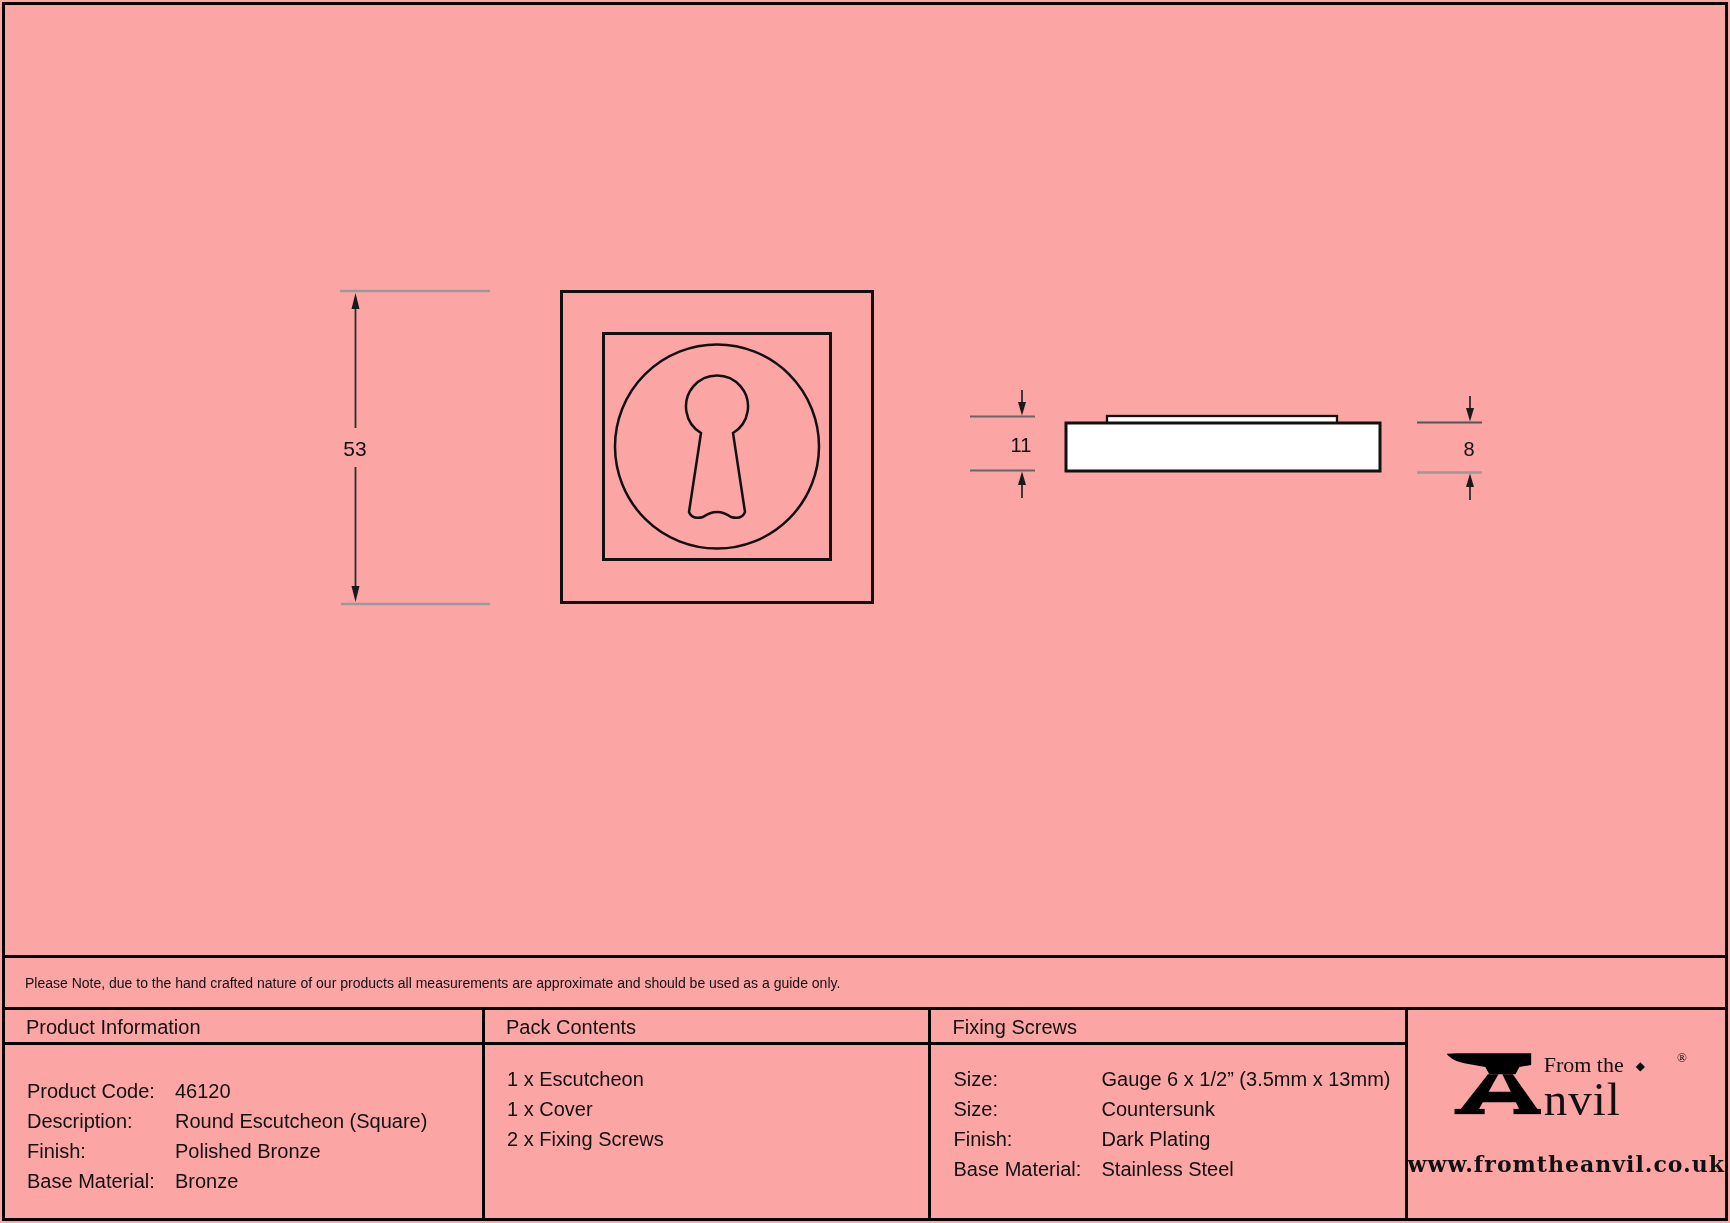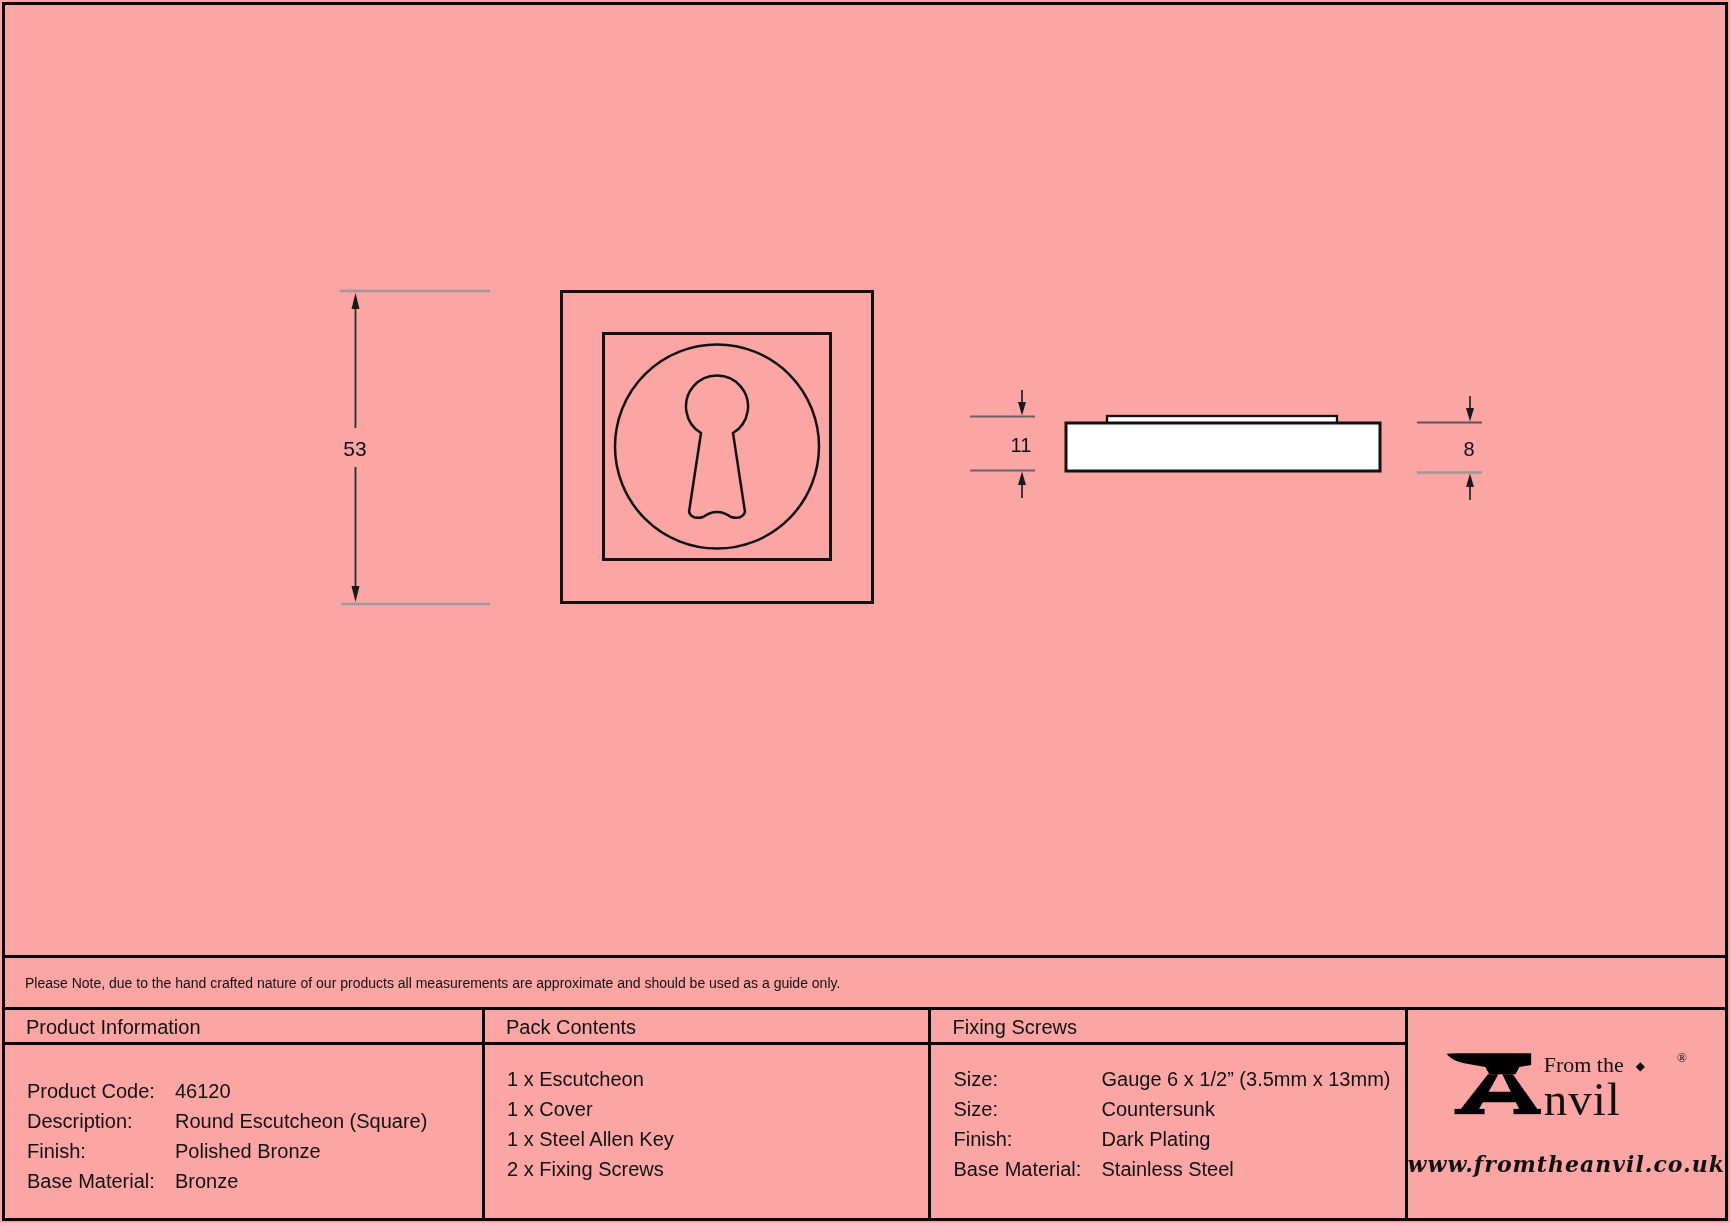--- a/index.html
+++ b/index.html
@@ -26,21 +26,21 @@
 
   .logo-box { display:flex; flex-direction:column; align-items:center;gap:26px; }
   .logo-row { display:flex; align-items:flex-start; }
   .logo-right { margin-left:3px; display:flex; flex-direction:column; }
   .from-the-line { display:flex; align-items:center; font-family:"Liberation Serif",serif;
                    font-size:22px; margin-top:1px; }
   .diamond { font-size:12px; margin-left:12px; position:relative; top:2px; }
   .reg { font-size:13px; margin-left:32px; position:relative; top:-7px; }
   .nvil { font-family:"Liberation Serif",serif; font-size:47px; line-height:0.8; margin-top:3px;
           letter-spacing:1px; }
-  .website { font-family:"DejaVu Serif",serif; font-style:italic; font-weight:bold;
+  .website { font-family:"DejaVu Serif",serif; font-weight:bold;
              font-size:22px; margin-top:7px; letter-spacing:1px; }
   svg text { font-family:"Liberation Sans",sans-serif; fill:#111; }
 </style>
 </head>
 <body>
 
 <div class="sheet">
 
   <svg class="drawing-svg" width="1730" height="952" viewBox="0 0 1730 952">
 
@@ -115,21 +115,20 @@
             <span class="v">Bronze</span>
           </div>
         </div>
       </div>
 
       <div class="col col-pack">
         <div class="col-header">Pack Contents</div>
         <div class="col-body">
           <div class="pc-line">1 x Escutcheon</div>
           <div class="pc-line">1 x Cover</div>
-          <div class="pc-line">1 x Steel Allen Key</div>
           <div class="pc-line">2 x Fixing Screws</div>
         </div>
       </div>
 
       <div class="col col-fixing">
         <div class="col-header">Fixing Screws</div>
         <div class="col-body">
           <div class="kv">
             <span class="k">Size:</span>
             <span class="v">Gauge 6 x 1/2” (3.5mm x 13mm)</span>

